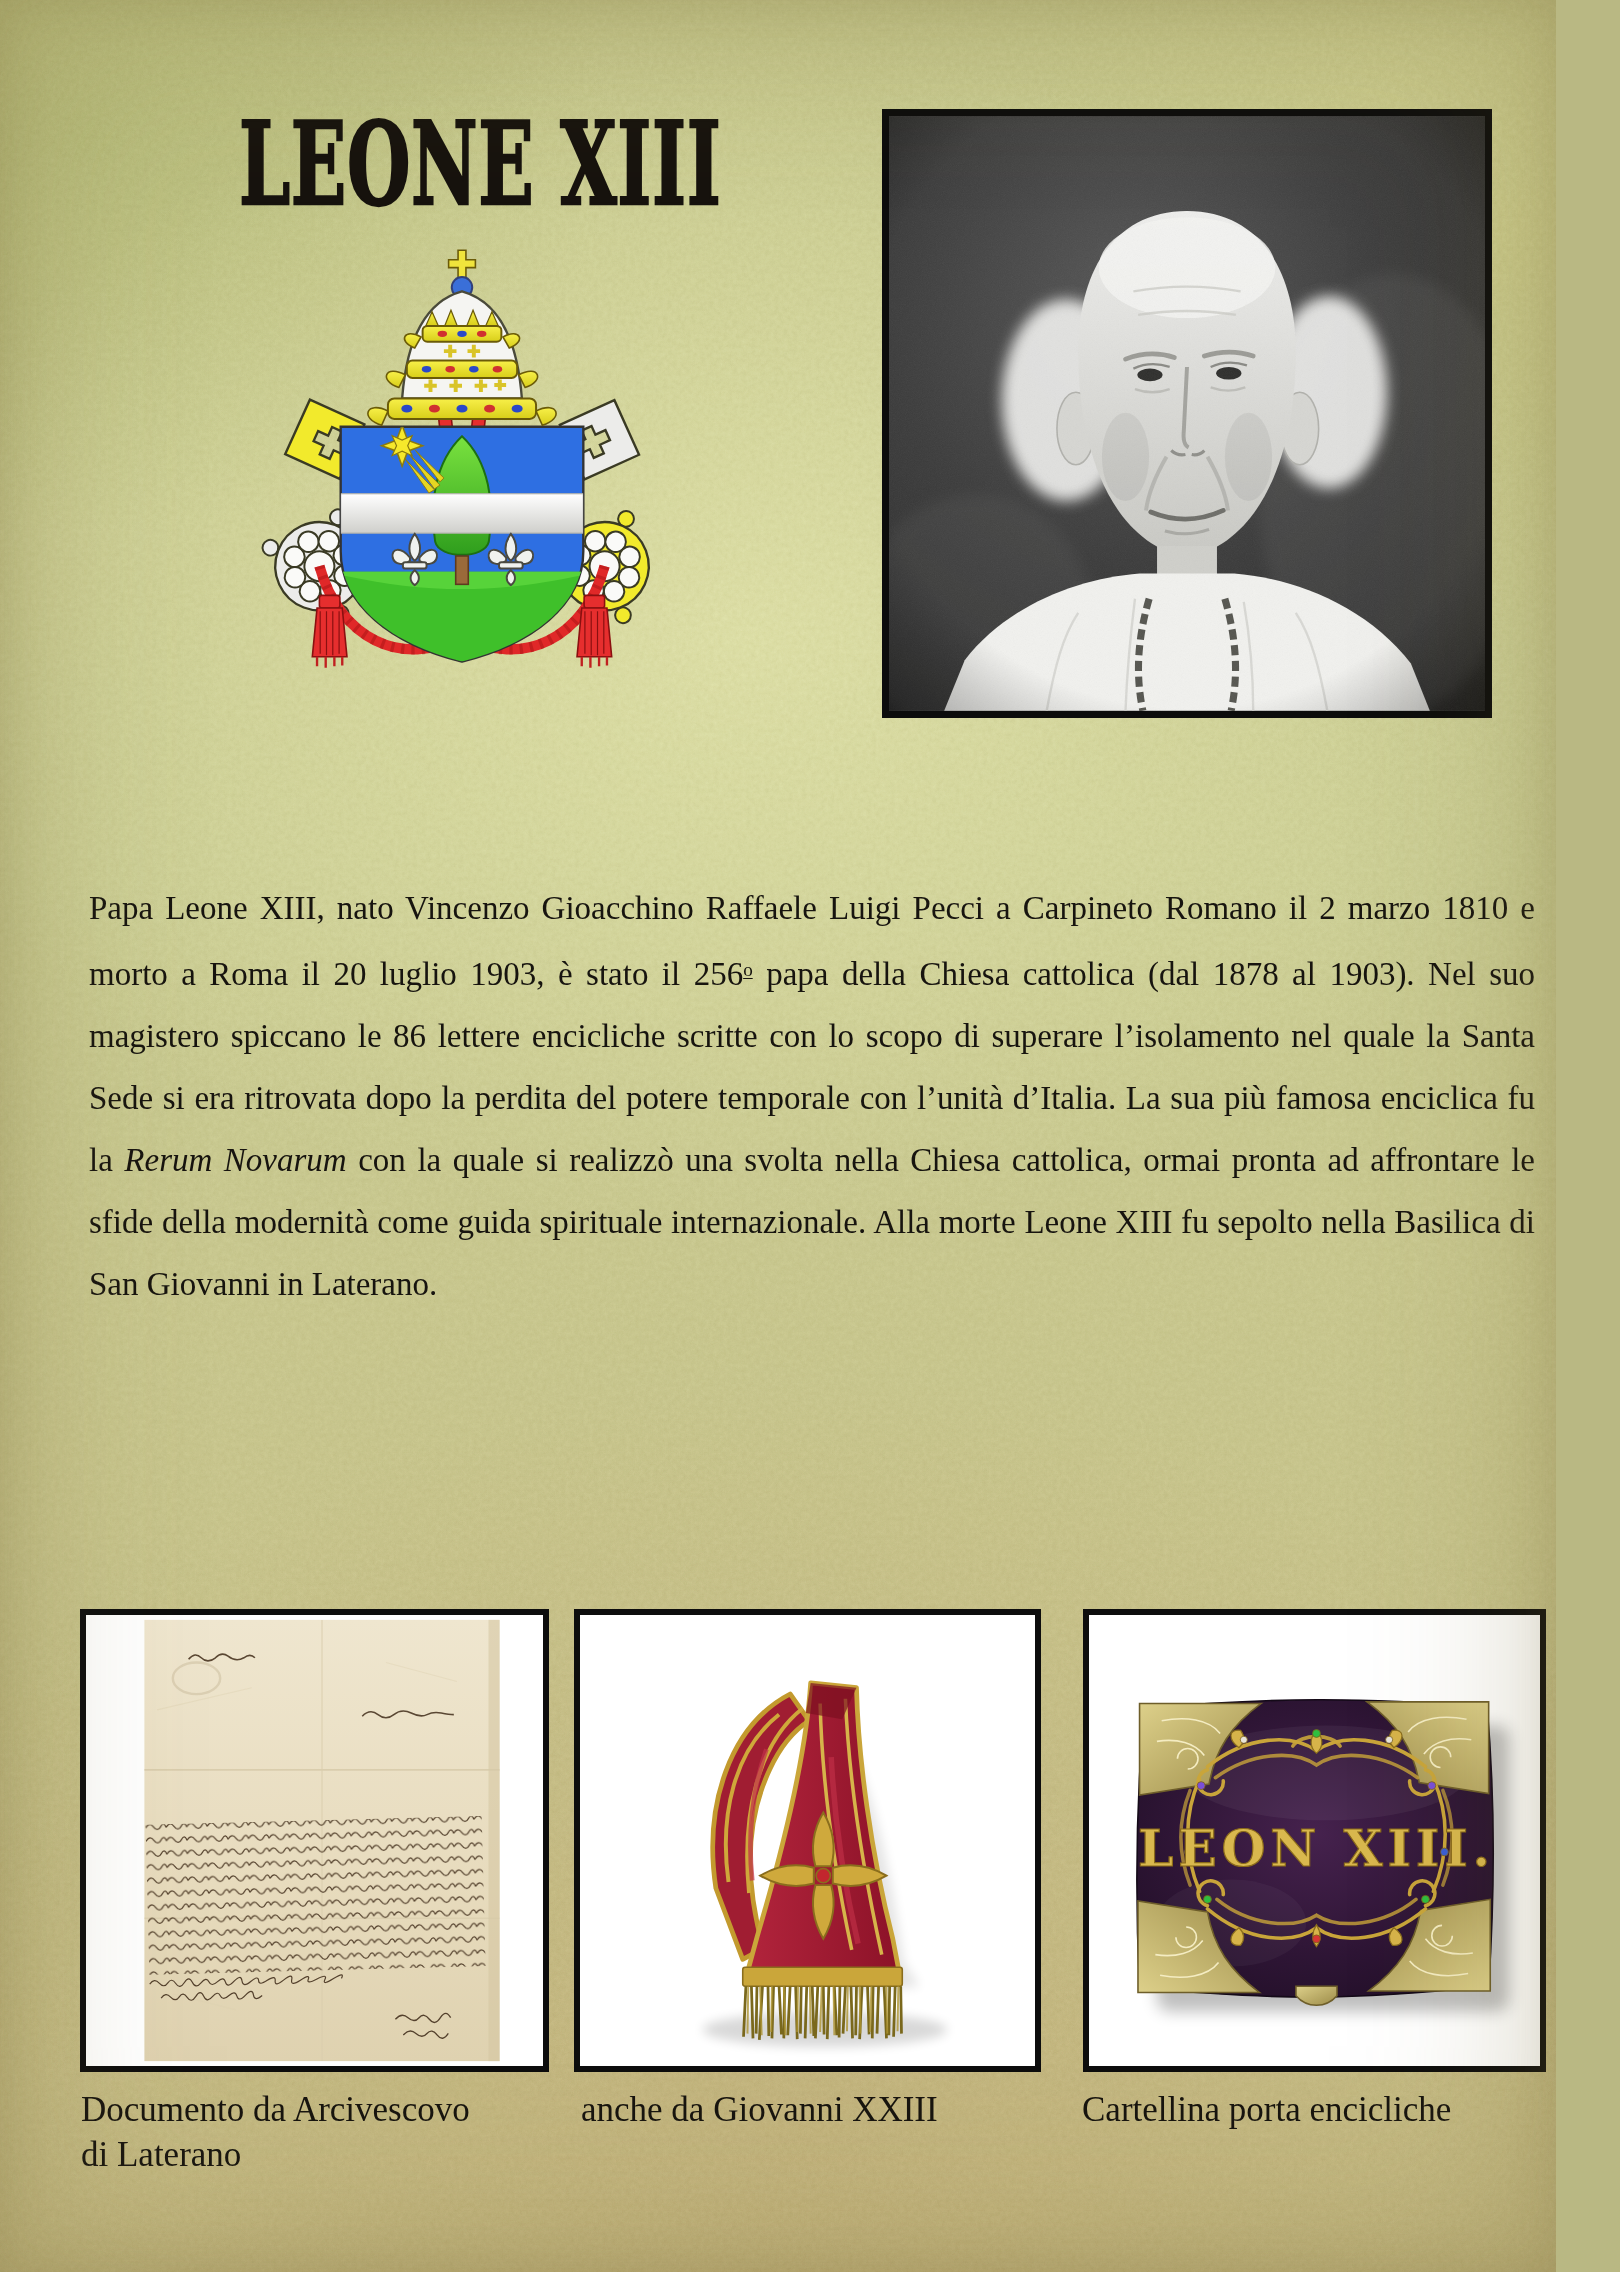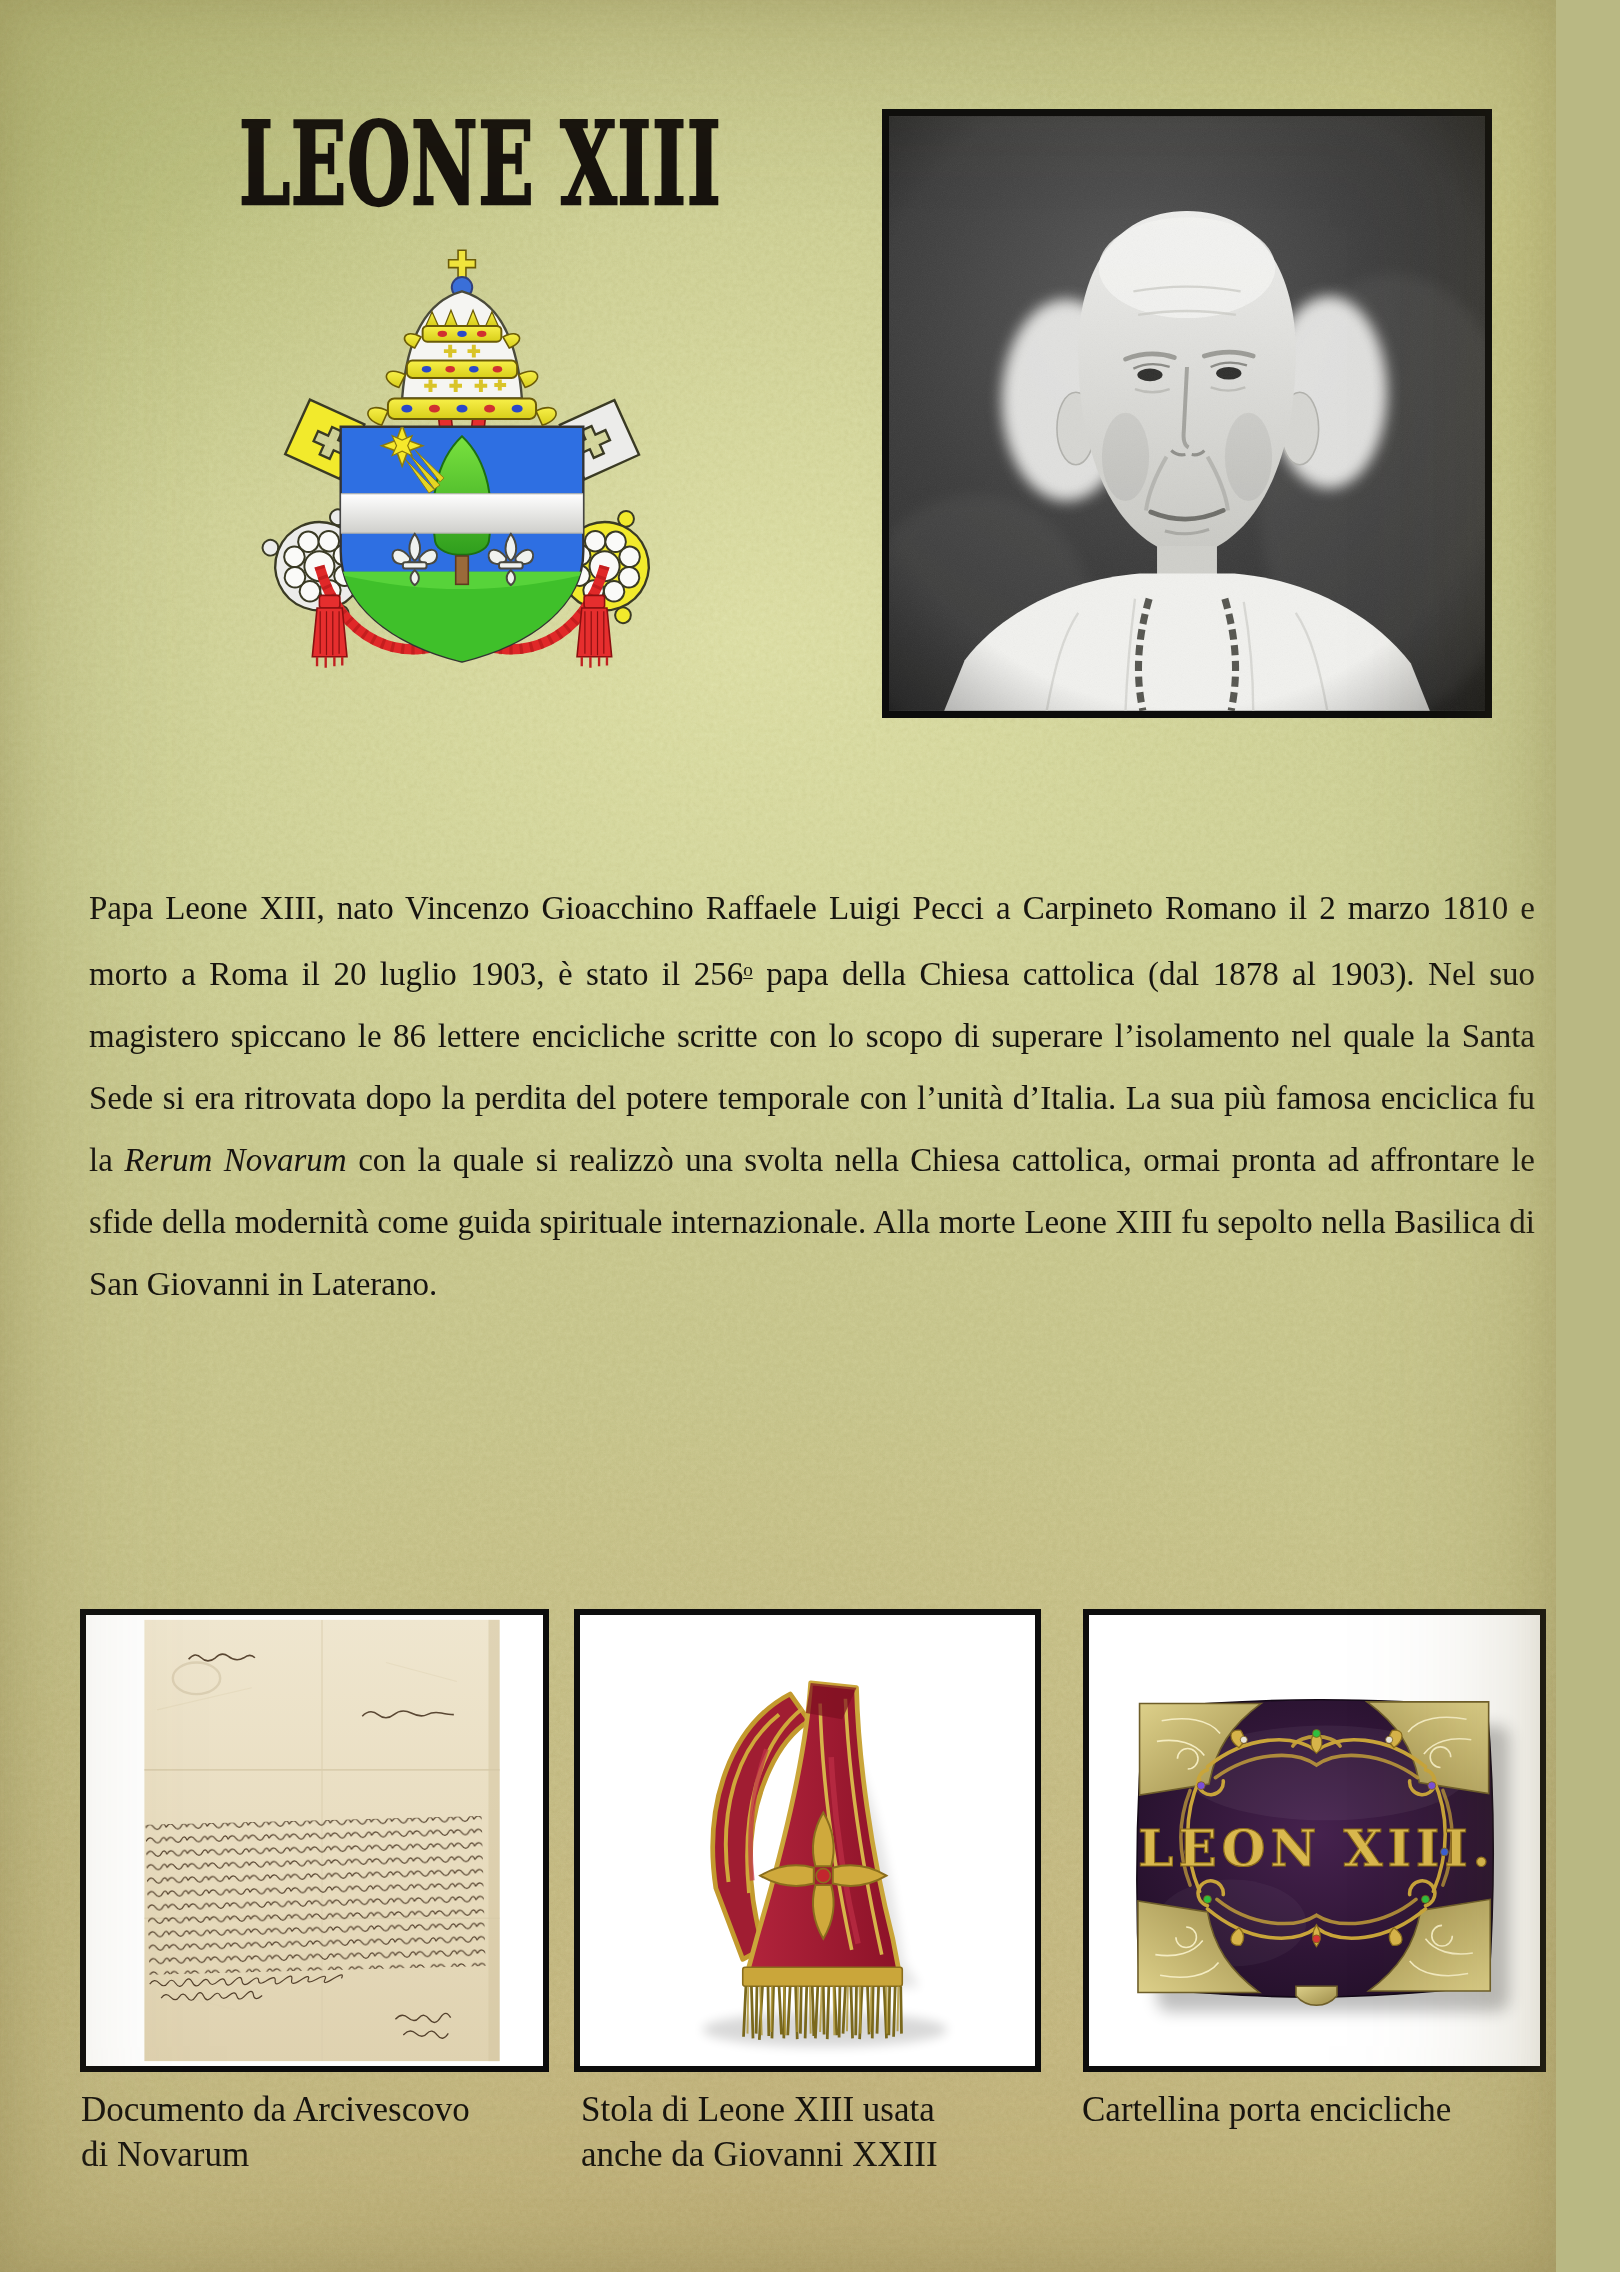--- a/index.html
+++ b/index.html
@@ -398,24 +398,23 @@
           <circle cx="426" cy="360" r="5" fill="#2fbf3f"></circle>
             <circle cx="288" cy="410" r="5" fill="#d83434"></circle>
         </g>
         <text x="288" y="318" text-anchor="middle" font-family="DejaVu Serif, serif" font-size="64" font-weight="bold" letter-spacing="6" fill="#d9b84e" stroke="#8a6a1a" stroke-width="1.5">LEON XIII.</text>
         <path d="M262,470 h52 v12 C 300,498 276,498 262,482 Z" fill="url(#met)" stroke="#6e5e2a" stroke-width="2"></path>
       </svg>
     </div>
 
     <div class="cap c1">
       <div>Documento da Arcivescovo</div>
-      <div>di Novarum</div>
+      <div>di Laterano</div>
     </div>
     <div class="cap c2">
-      <div>Stola di Leone XIII usata</div>
       <div>anche da Giovanni XXIII</div>
     </div>
     <div class="cap c3">
       <div>Cartellina porta encicliche</div>
     </div>
 
   </div>
 </div>
 
 

